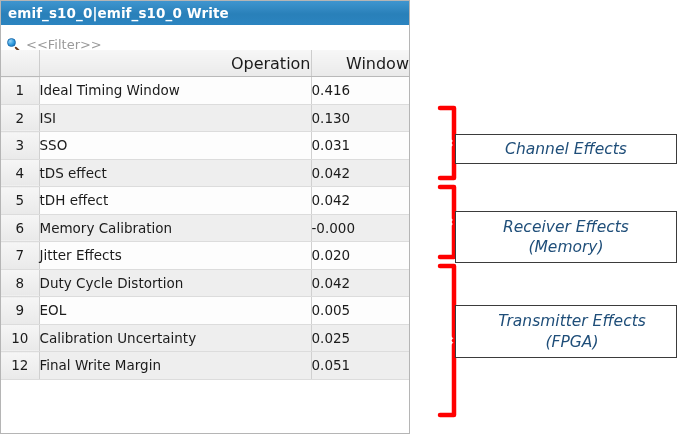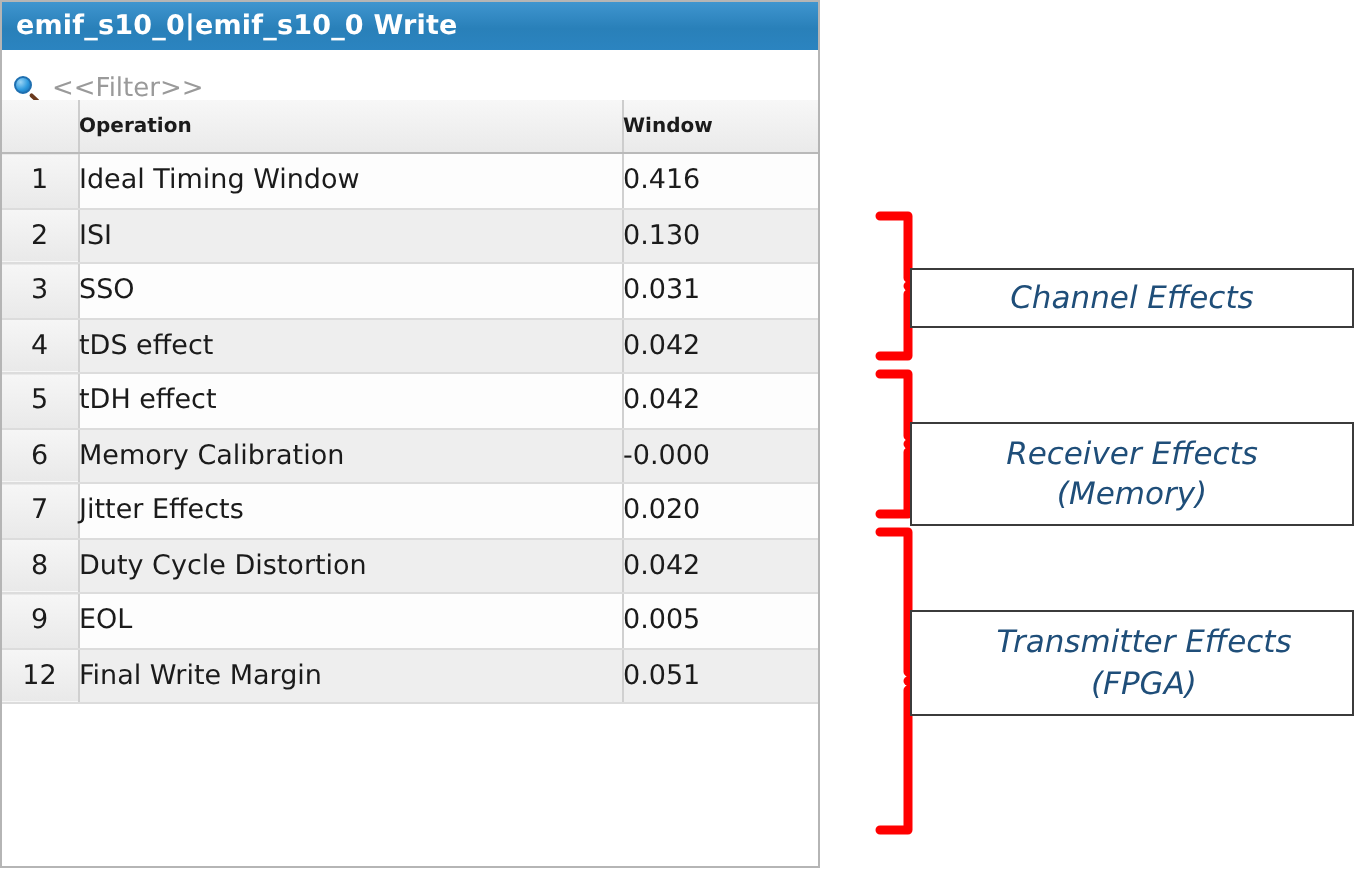--- a/index.html
+++ b/index.html
@@ -108,24 +108,24 @@
   }
   table.grid col.c-num    { width: 38px; }
   table.grid col.c-op     { width: 272px; }
   table.grid col.c-margin { width: 98px; }
 
   table.grid th {
     height: 26px;
     background: linear-gradient(to bottom, #f7f7f7 0%, #eaeaea 100%);
     border-right: 1px solid #cdcdcd;
     border-bottom: 1px solid #b9b9b9;
-    font-size: 10px;
-    font-weight: bold;
+    font-size: 16px;
+    font-weight: normal;
     color: #1b1b1b;
-    text-align: left;
+    text-align: right;
     padding: 0;
   }
   table.grid th.h-num { border-right: 1px solid #cdcdcd; }
   table.grid th.h-margin { border-right: none; }
 
   table.grid td {
     height: 26.5px;
     font-size: 13.5px;
     color: #1b1b1b;
     border-right: 1px solid #d0d0d0;
@@ -248,20 +248,25 @@
           <td class="num">8</td>
           <td class="op">Duty Cycle Distortion</td>
           <td class="margin">0.042</td>
         </tr>
         <tr class="odd">
           <td class="num">9</td>
           <td class="op">EOL</td>
           <td class="margin">0.005</td>
         </tr>
         <tr class="even">
+          <td class="num">10</td>
+          <td class="op">Calibration Uncertainty</td>
+          <td class="margin">0.025</td>
+        </tr>
+        <tr class="even">
           <td class="num">12</td>
           <td class="op">Final Write Margin</td>
           <td class="margin">0.051</td>
         </tr>
       </tbody>
     </table>
   </div>
 </div>
 
 <div id="annotations">

